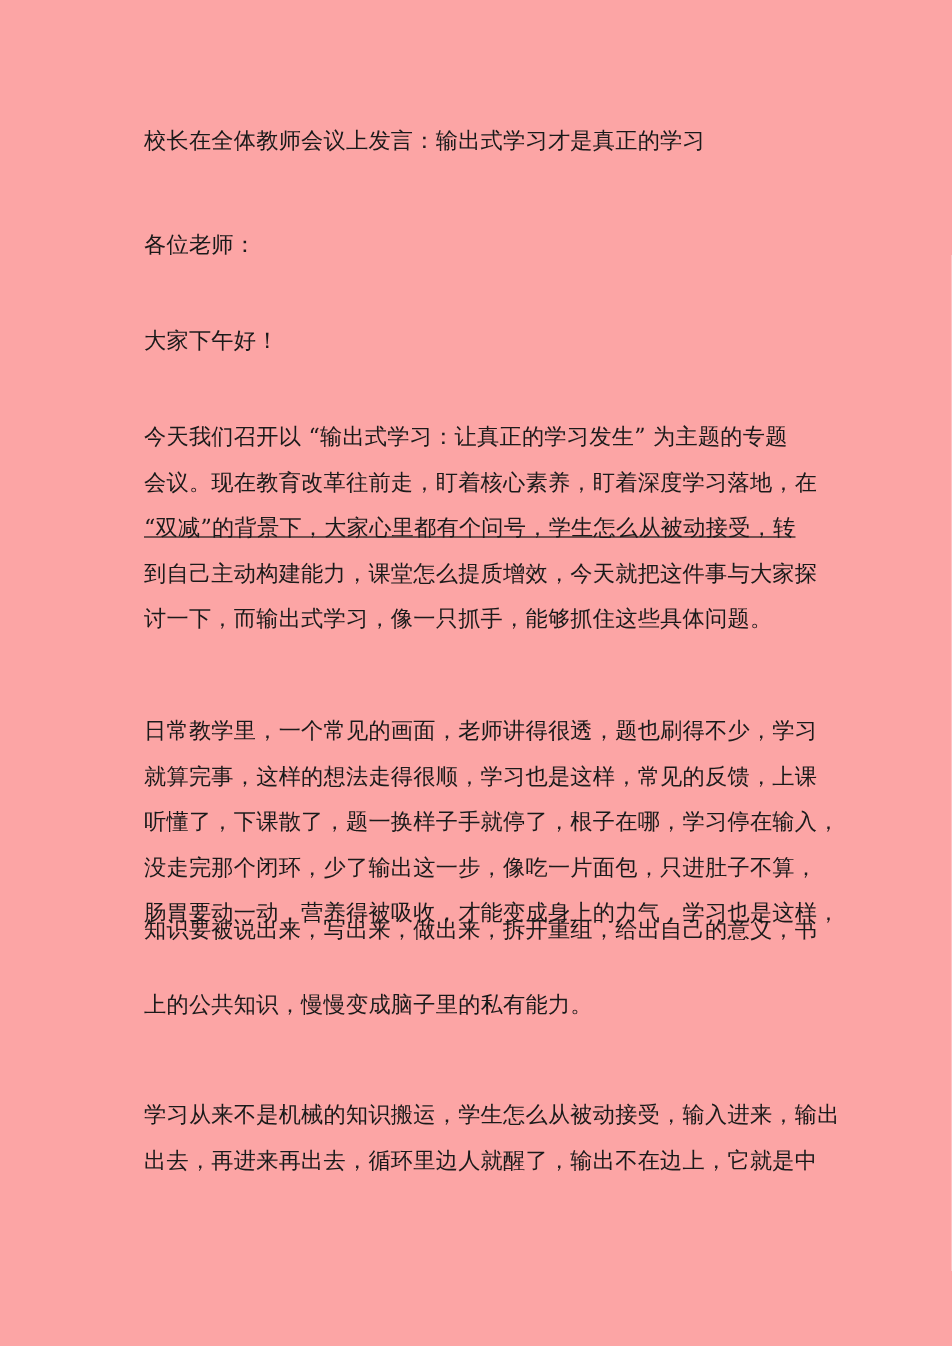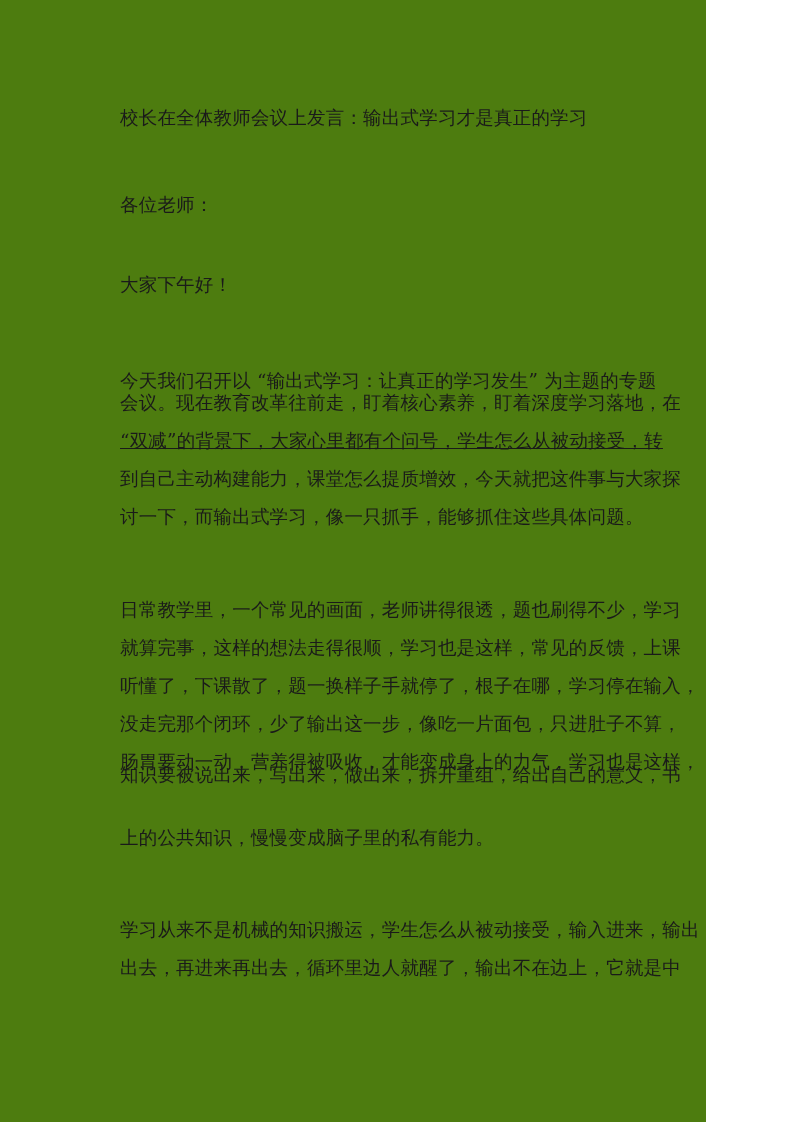--- a/index.html
+++ b/index.html
@@ -1,34 +1,34 @@
 <!DOCTYPE html>
 <html><head>
 <meta charset="utf-8">
 <style>
   html, body { margin: 0; padding: 0; background: #ffffff; }
   body { width: 793px; height: 1122px; position: relative; overflow: hidden;
          font-family: "DejaVu Serif", "Liberation Serif", serif; color: #1a1a1a; }
-  .page { position: absolute; left: 0; top: 0; width: 706px; height: 1122px; background: #4d7c0f; }
+  .page { position: absolute; left: 0; top: 0; width: 793px; height: 1122px; background: #fca5a5; }
   .line { position: absolute; left: 120px; width: 560px; font-size: 18.5px; line-height: 24px;
           white-space: nowrap; letter-spacing: 0.2px; }
 </style>
 </head>
 <body>
 
 <div class="page">
 
   <div class="line" style="top:106px;">校长在全体教师会议上发言：输出式学习才是真正的学习</div>
 
   <div class="line" style="top:193px;">各位老师：</div>
 
   <div class="line" style="top:273px;">大家下午好！</div>
 
   <div>
-    <div class="line" style="top:353px;margin-top:16px;">今天我们召开以 “输出式学习：让真正的学习发生” 为主题的专题</div>
+    <div class="line" style="top:353px;">今天我们召开以 “输出式学习：让真正的学习发生” 为主题的专题</div>
     <div class="line" style="top:391px;">会议。现在教育改革往前走，盯着核心素养，盯着深度学习落地，在</div>
     <div class="line" style="top:429px;text-decoration:underline;">“双减”的背景下，大家心里都有个问号，学生怎么从被动接受，转</div>
     <div class="line" style="top:467px;">到自己主动构建能力，课堂怎么提质增效，今天就把这件事与大家探</div>
     <div class="line" style="top:505px;">讨一下，而输出式学习，像一只抓手，能够抓住这些具体问题。</div>
   </div>
 
   <div>
     <div class="line" style="top:598px;">日常教学里，一个常见的画面，老师讲得很透，题也刷得不少，学习</div>
     <div class="line" style="top:636px;">就算完事，这样的想法走得很顺，学习也是这样，常见的反馈，上课</div>
     <div class="line" style="top:674px;">听懂了，下课散了，题一换样子手就停了，根子在哪，学习停在输入，</div>

